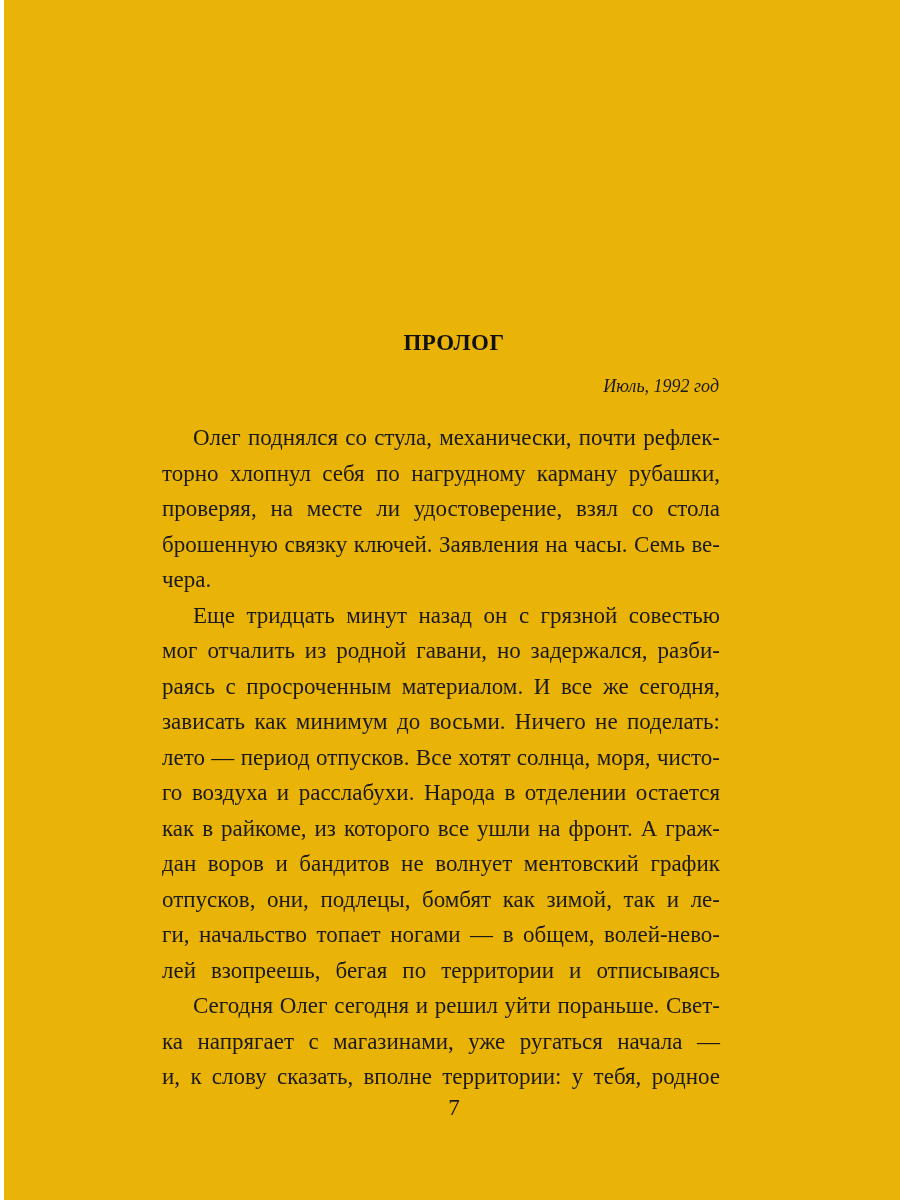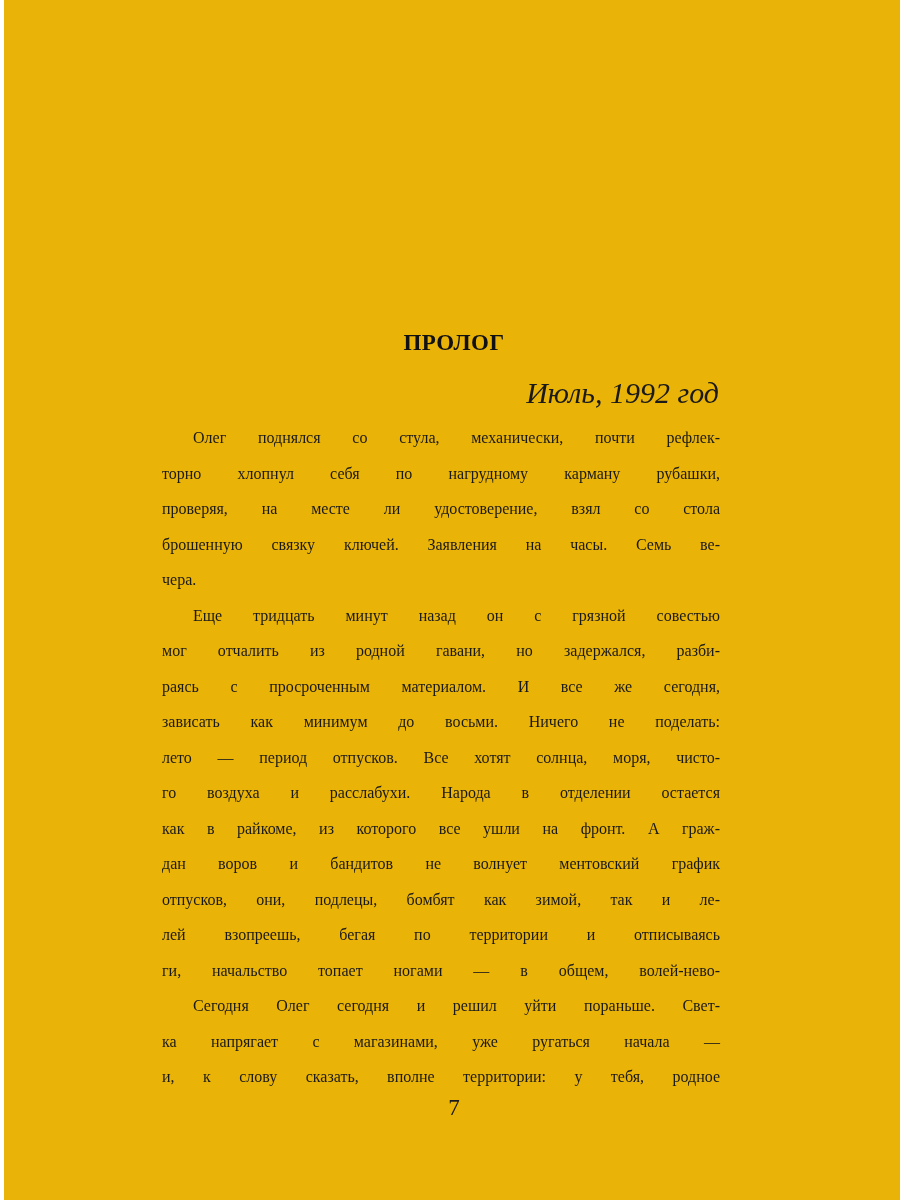--- a/index.html
+++ b/index.html
@@ -30,29 +30,29 @@
     font-weight: bold;
     font-size: 23px;
     letter-spacing: 0.5px;
     color: #111;
   }
   .epigraph-date {
     position: absolute;
     right: 185px;
     top: 376px;
     font-style: italic;
-    font-size: 30px;
+    font-size: 18px;
     color: #1a1a1a;
   }
   .text-block {
     position: absolute;
     left: 158px;
     width: 558px;
     top: 420px;
-    font-size: 16px;
+    font-size: 23px;
   }
   .line {
     display: block;
     height: 35.5px;
     line-height: 35.5px;
     white-space: nowrap;
     text-align: justify;
     text-align-last: justify;
     overflow: visible;
   }
@@ -95,22 +95,22 @@
     <div>
       <span class="line indent">Еще тридцать минут назад он с грязной совестью</span>
       <span class="line">мог отчалить из родной гавани, но задержался, разби-</span>
       <span class="line">раясь с просроченным материалом. И все же сегодня,</span>
       <span class="line">зависать как минимум до восьми. Ничего не поделать:</span>
       <span class="line">лето — период отпусков. Все хотят солнца, моря, чисто-</span>
       <span class="line">го воздуха и расслабухи. Народа в отделении остается</span>
       <span class="line">как в райкоме, из которого все ушли на фронт. А граж-</span>
       <span class="line">дан воров и бандитов не волнует ментовский график</span>
       <span class="line">отпусков, они, подлецы, бомбят как зимой, так и ле-</span>
+      <span class="line">ги, начальство топает ногами — в общем, волей-нево-</span>
       <span class="line">лей взопреешь, бегая по территории и отписываясь</span>
-      <span class="line">ги, начальство топает ногами — в общем, волей-нево-</span>
     </div>
 
     <div>
       <span class="line indent">Сегодня Олег сегодня и решил уйти пораньше. Свет-</span>
       <span class="line">ка напрягает с магазинами, уже ругаться начала —</span>
       <span class="line">и, к слову сказать, вполне территории: у тебя, родное</span>
 
     </div>
   </div>
 

